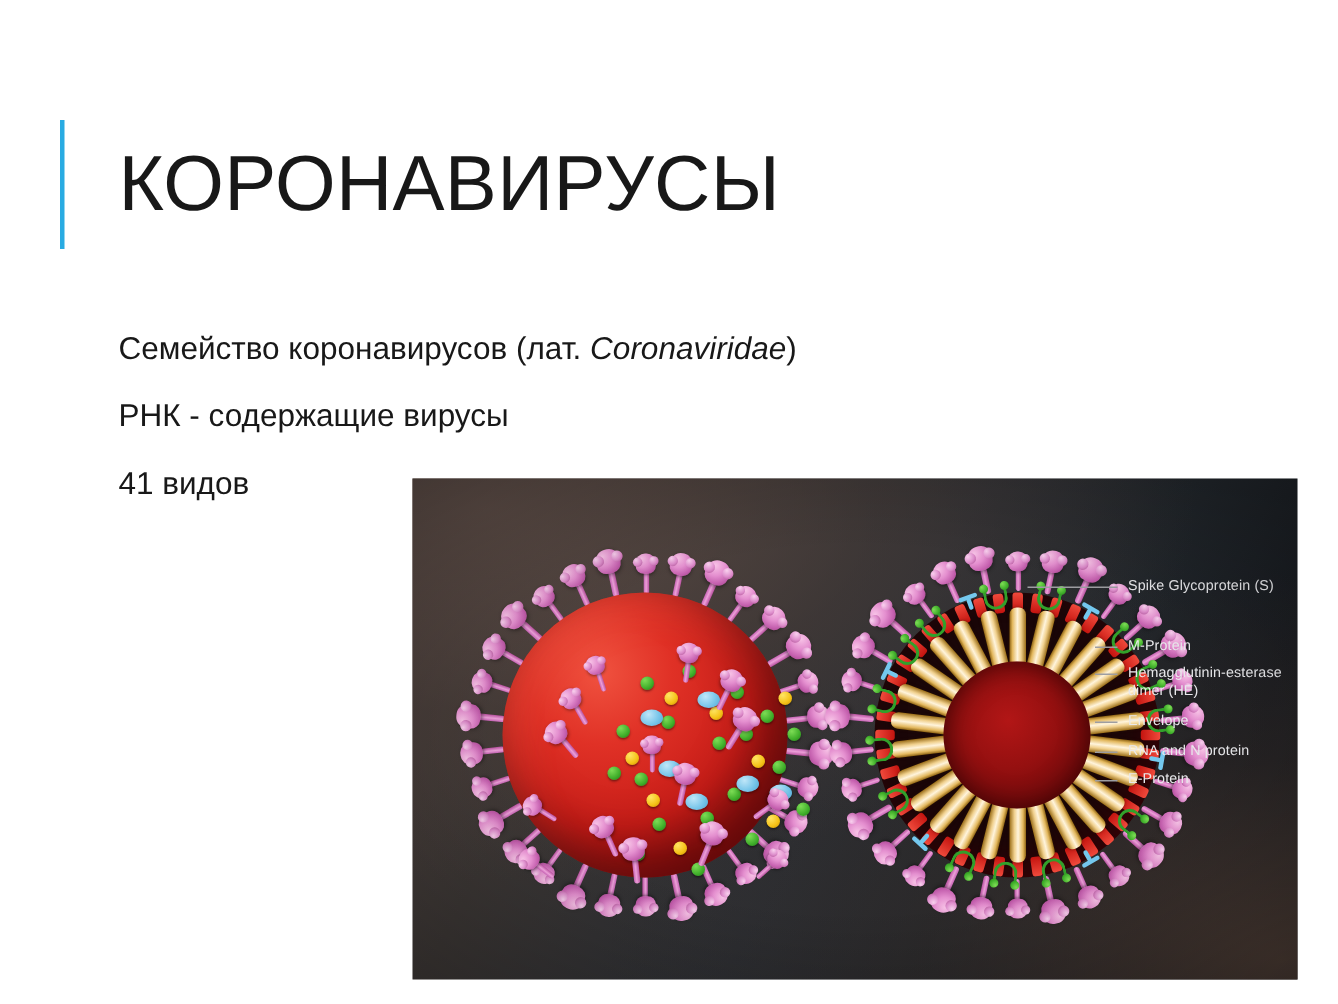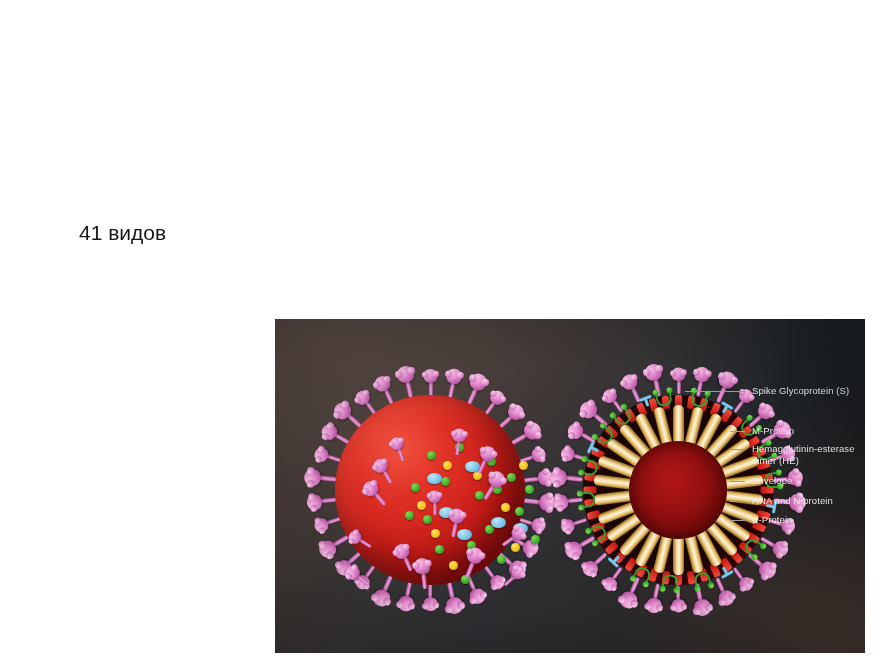--- a/index.html
+++ b/index.html
@@ -302,22 +302,32 @@
     margin-left: 7px;
     letter-spacing: 0.1px;
     white-space: pre-line;
   }
 </style>
 </head>
 <body>
 
 <div id="slide">
 
+  <div id="title-block">
+    <div id="title-accent-bar"></div>
+    <h1 id="page-title">КОРОНАВИРУСЫ</h1>
+  </div>
 
   <div id="body-text">
+    <div class="body-line">
+      <span>Семейство коронавирусов (лат. </span><span class="latin-italic">Coronaviridae</span><span>)</span>
+    </div>
+    <div class="body-line">
+      <span>РНК - содержащие вирусы</span>
+    </div>
     <div class="body-line">
       <span>41 видов</span>
     </div>
   </div>
 
   <div id="virus-figure">
 
     <div class="virion" id="virion-intact">
       <div id="virion-intact-spikes">
           <div class="spike" style="left: 123.5px; top: 7px; transform: rotate(0deg) scale(0.9);">

